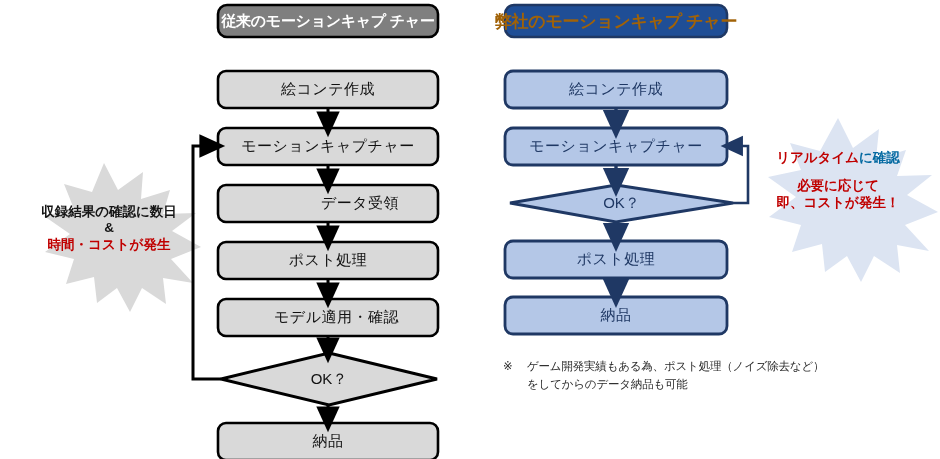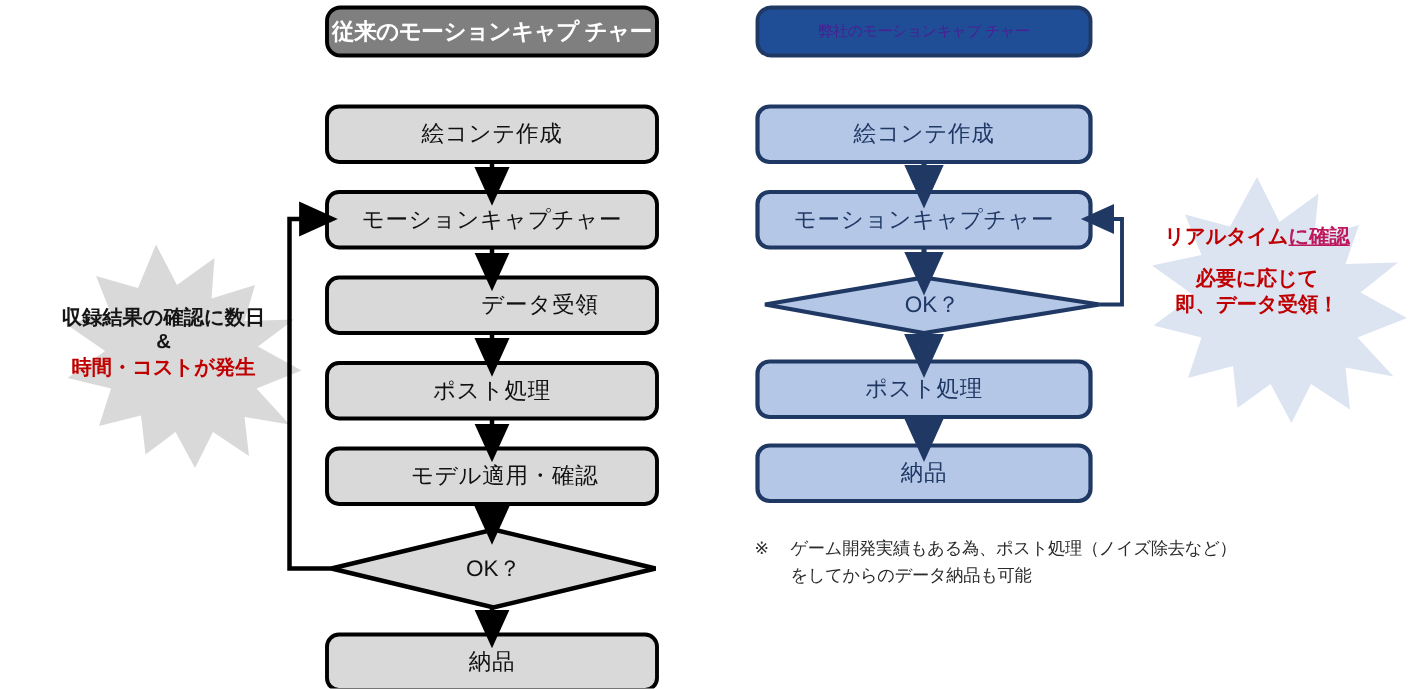--- a/index.html
+++ b/index.html
@@ -35,23 +35,23 @@
     pointer-events: none;
   }
   
   .hdr-gray-text {
     color: #ffffff;
     font-size: 15px;
     font-weight: bold;
     letter-spacing: -0.3px;
   }
   .hdr-blue-text {
-    color: #4c1d95;
-    font-size: 10px;
-    font-weight: normal;
+    color: #a16207;
+    font-size: 17px;
+    font-weight: bold;
     letter-spacing: -0.3px;
   }
   
   .gray-text {
     color: #111111;
     font-size: 15px;
     letter-spacing: 0.5px;
   }
   .blue-text {
     color: #1f3864;
@@ -81,21 +81,21 @@
     font-size: 13.5px;
   }
   .callout-right {
     left: 744px;
     top: 150px;
     width: 188px;
     font-size: 13.5px;
   }
   .c-black { color: #151515; }
   .c-red   { color: #c00000; }
-  .c-navy  { color: #be185d; text-decoration: underline; }
+  .c-navy  { color: #0369a1; }
   .callout-gap { display: block; height: 12px; }
   
   .footnote {
     position: absolute;
     left: 503px;
     top: 358px;
     width: 360px;
     font-size: 11.5px;
     color: #2b2b2b;
     line-height: 1.55;
@@ -197,21 +197,21 @@
     <div class="c-black">&amp;</div>
     <div class="c-red">時間・コストが発生</div>
   </div>
 
   <div class="callout callout-right">
     <div>
       <span class="c-red">リアルタイム</span><span class="c-navy">に確認</span>
     </div>
     <span class="callout-gap"></span>
     <div class="c-red">必要に応じて</div>
-    <div class="c-red">即、データ受領！</div>
+    <div class="c-red">即、コストが発生！</div>
   </div>
 
   <div class="footnote">
     <span class="footnote-mark">※</span>
     <span class="footnote-body">ゲーム開発実績もある為、ポスト処理（ノイズ除去など）</span>
     <span class="footnote-body">をしてからのデータ納品も可能</span>
   </div>
 
 </div>
 

